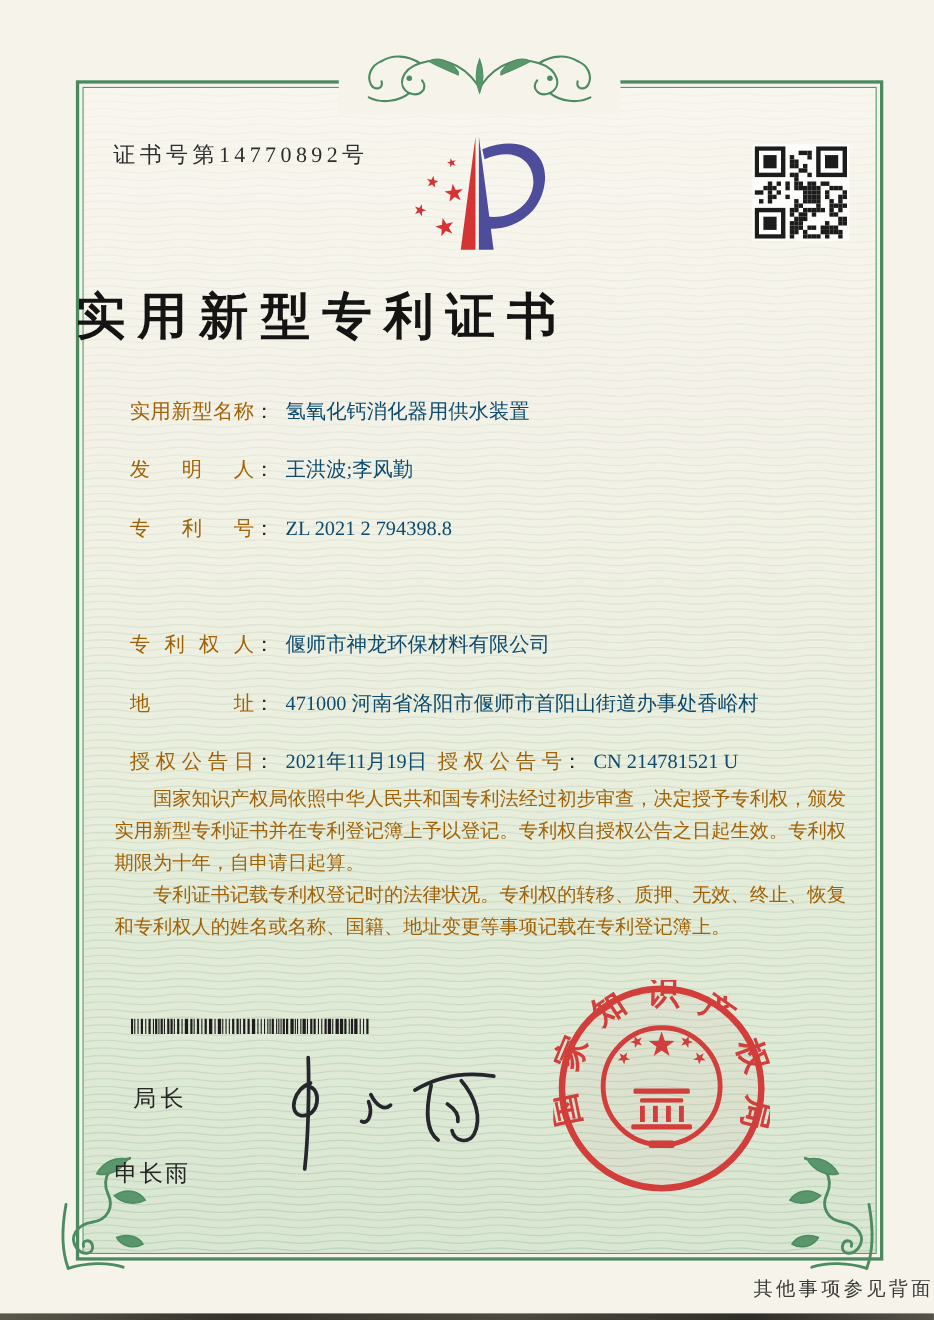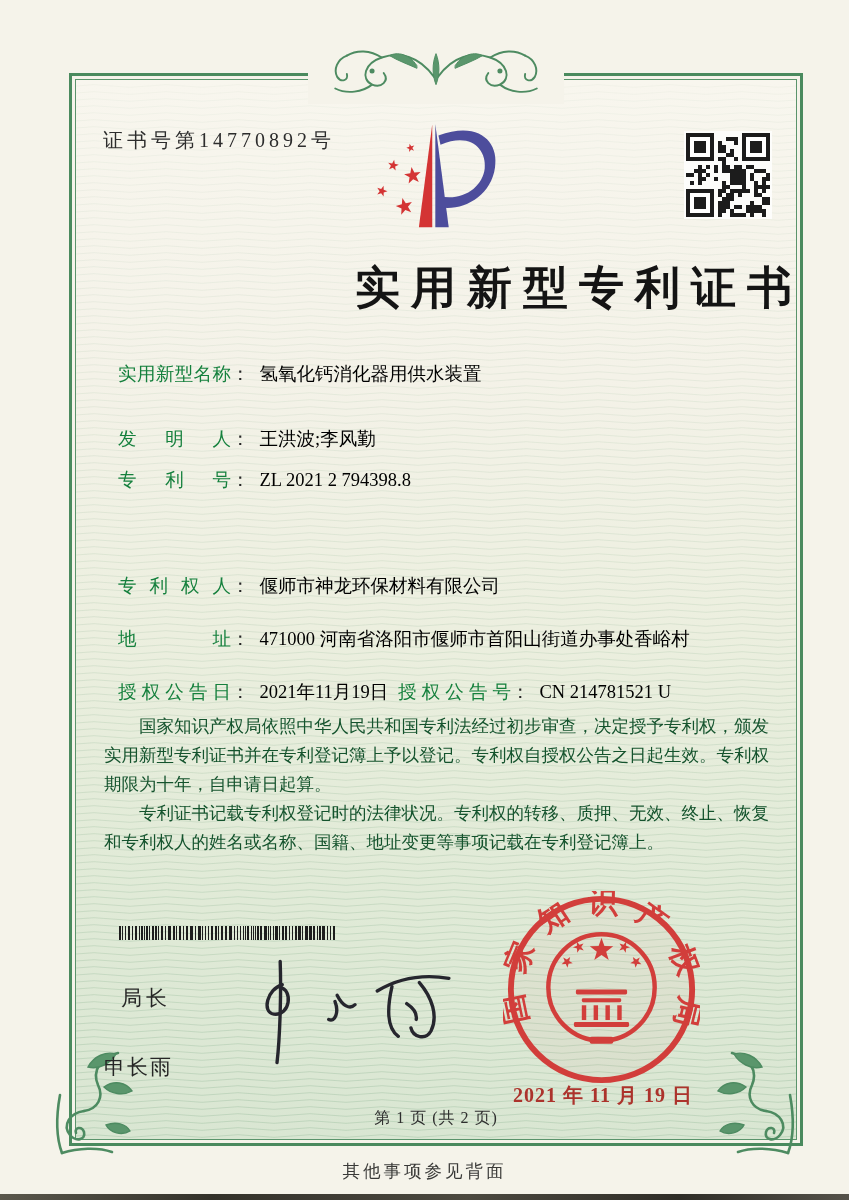--- a/index.html
+++ b/index.html
@@ -44,42 +44,42 @@
   .cert-no {
     position:absolute; left:103px; top:127px; z-index:5;
     font-size:20px; letter-spacing:4px; color:#2d2d2d;
   }
   .logo { position:absolute; left:356px; top:114px; width:206px; height:144px; z-index:5; }
   .qr   { position:absolute; left:684px; top:131px; width:88px; height:88px; z-index:5; background:#fdfdfb; padding:2px; }
   .qr svg { width:100%; height:100%; display:block; }
 
   .title {
     position:absolute; left:69px; top:258px; width:734px; z-index:5;
-    text-align:right; font-size:45px; font-weight:bold;
+    text-align:left; font-size:45px; font-weight:bold;
     letter-spacing:11px; color:#141414;
   }
 
   
   .field-row { position:absolute; left:118px; z-index:5; font-size:18.5px; white-space:nowrap; }
   .flabel {
     display:inline-block; width:113px; text-align:justify; text-align-last:justify;
-    vertical-align:bottom; color:#15803d;
+    vertical-align:bottom; color:#a16207;
   }
   .fcolon { margin-right:10px; }
-  .fvalue { color:#000000; }
-  .row-0 { top:361px; } .row-1 { top:414px;margin-top:12px; } .row-2 { top:467px; }
+  .fvalue { color:#0c4a6e; }
+  .row-0 { top:361px; } .row-1 { top:414px; } .row-2 { top:467px; }
   .row-3 { top:520px; } .row-4 { top:573px; } .row-5 { top:626px; }
   .grant-row { position:absolute; top:679px; left:0; width:849px; z-index:5; font-size:18.5px; }
   .grant-pair1 { position:absolute; left:118px; white-space:nowrap; }
   .grant-pair2 { position:absolute; left:398px; white-space:nowrap; }
 
   
   .body-text {
     position:absolute; left:104px; top:712px; width:665px; z-index:5;
-    font-size:17.5px; line-height:29px; text-align:justify; color:#14532d;
+    font-size:17.5px; line-height:29px; text-align:justify; color:#a16207;
   }
   .body-text p { text-indent:2em; }
 
   
   .barcode { position:absolute; left:119px; top:926px; width:218px; height:14px; z-index:5; }
   .barcode svg { width:100%; height:100%; display:block; }
 
   
   .sig-title { position:absolute; left:104px; top:984px;  z-index:5; font-size:21px; letter-spacing:4px;margin-left:17px; }
   .sig-name  { position:absolute; left:104px; top:1053px; z-index:5; font-size:21px; letter-spacing:2px; }
@@ -92,21 +92,21 @@
     text-align:center; font-size:20px; letter-spacing:1px; color:#ac332c; font-weight:bold;
   }
 
   
   .page-num {
     position:absolute; left:69px; top:1108px; width:734px; z-index:5;
     text-align:center; font-size:16px; color:#2e2e2e; letter-spacing:1px;
   }
   .back-note {
     position:absolute; left:0; top:1159px; width:849px; z-index:5;
-    text-align:center; font-size:17.5px; color:#3a3a38; letter-spacing:3px;
+    text-align:right; font-size:17.5px; color:#3a3a38; letter-spacing:3px;
   }
   .scan-edge {
     position:absolute; left:0; bottom:0; width:849px; height:6px; z-index:7;
     background:linear-gradient(90deg,#5a574c,#33312a 25%,#4c4940 55%,#2f2d27 80%,#55524a);
   }
 </style>
 </head>
 <body>
 
 <div class="page">
@@ -611,19 +611,17 @@
       <rect x="74" y="100" width="52" height="5" rx="1.5"></rect>
       <rect x="80" y="109" width="40" height="4" rx="1.5"></rect>
       <rect x="80" y="116" width="4.5" height="15"></rect>
       <rect x="92" y="116" width="4.5" height="15"></rect>
       <rect x="104" y="116" width="4.5" height="15"></rect>
       <rect x="116" y="116" width="4.5" height="15"></rect>
       <rect x="72" y="133" width="56" height="5" rx="1.5"></rect>
       <rect x="88" y="148" width="24" height="7" rx="2"></rect>
     </g>
   </svg>
-  <div class="seal-date">2021 年 11 月 19 日</div>
-
-  <div class="page-num">第 1 页 (共 2 页)</div>
+
   <div class="back-note">其他事项参见背面</div>
   <div class="scan-edge"></div>
 
 </div>
 
 </body></html>

